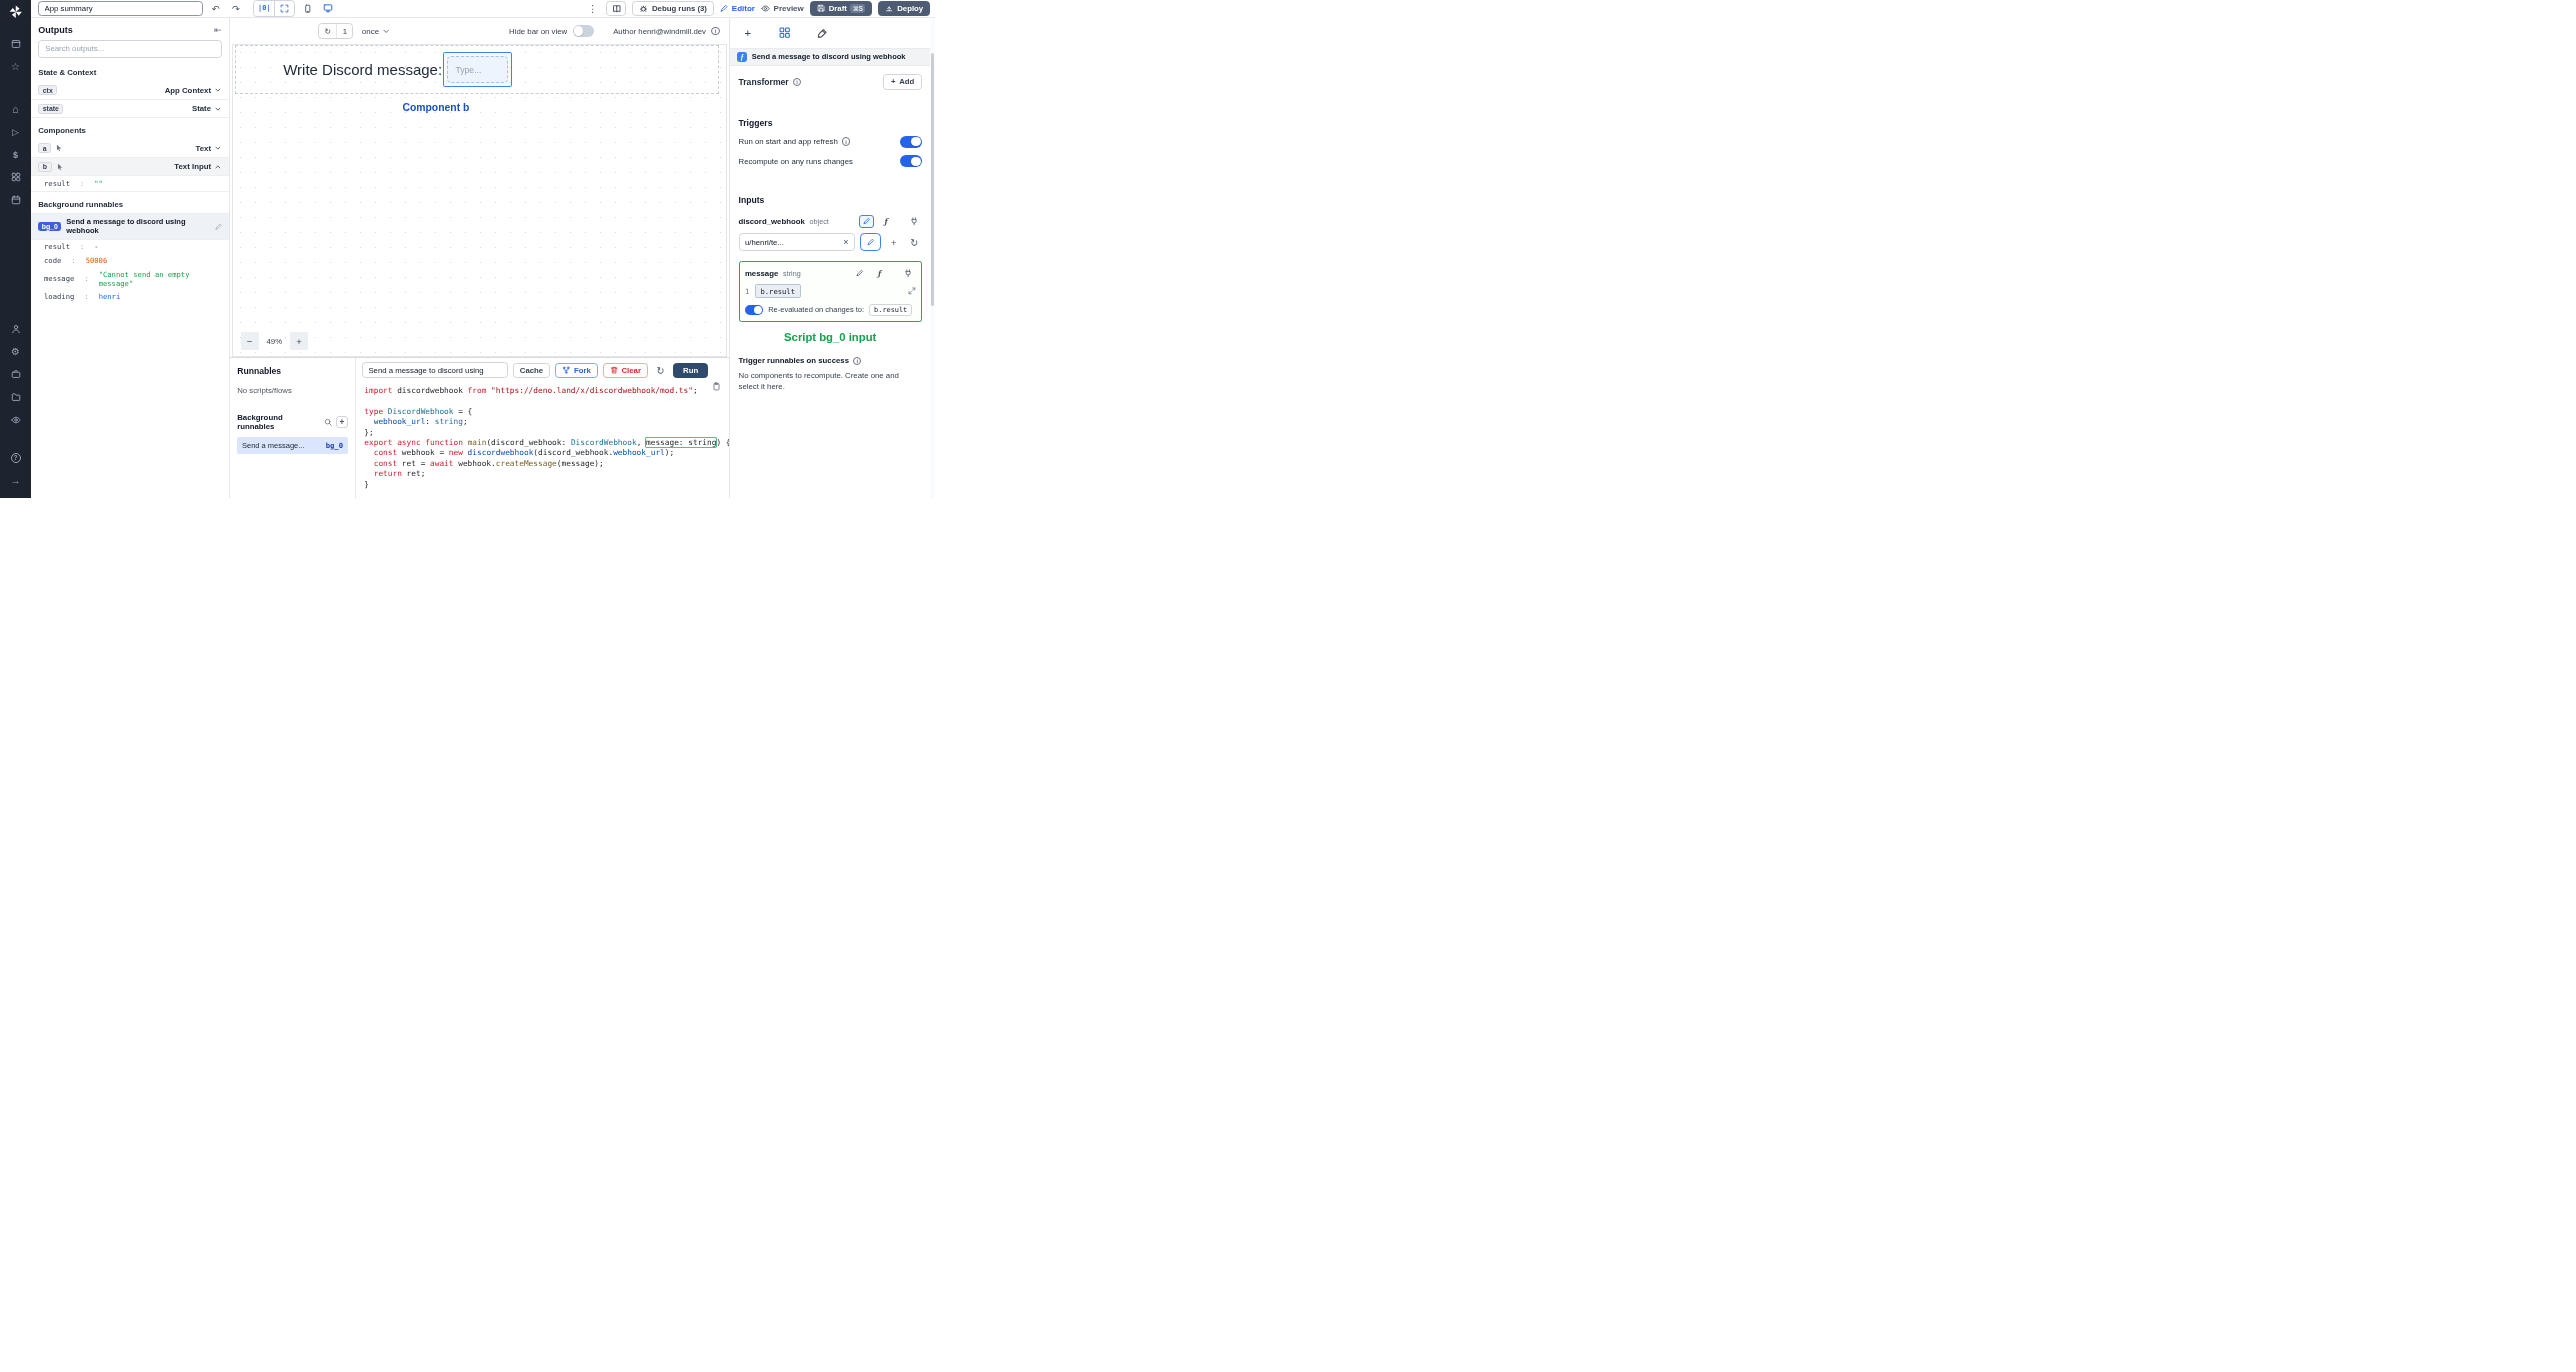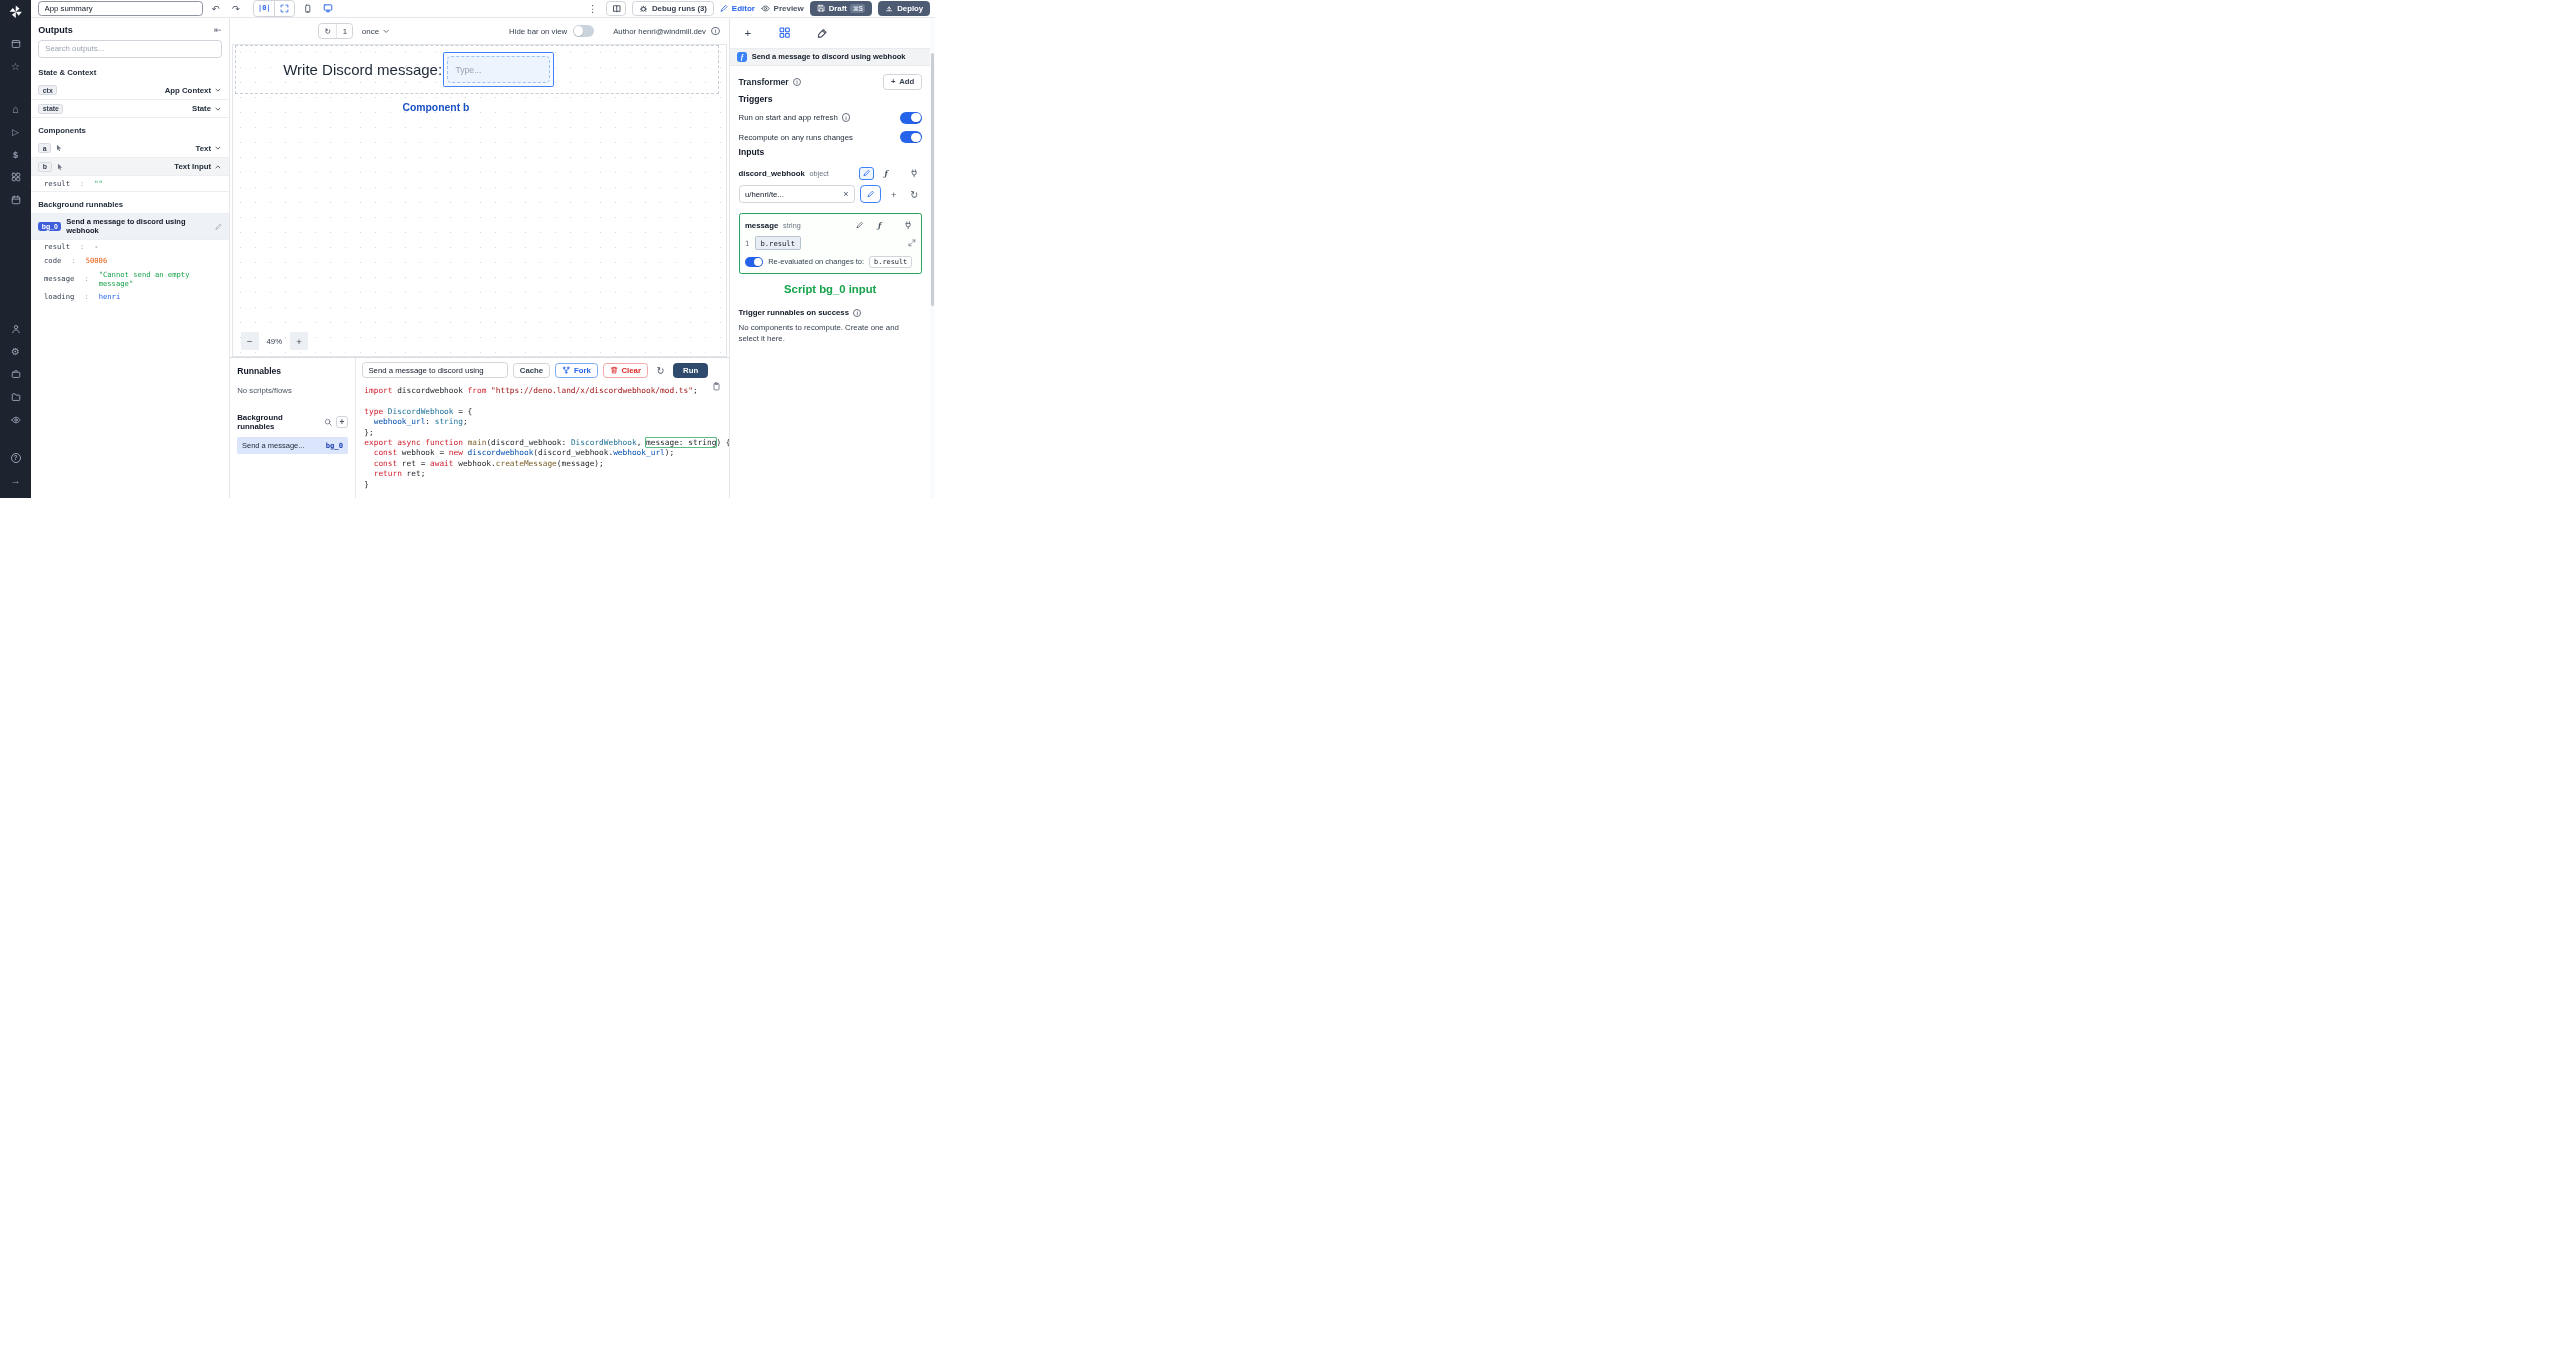--- a/index.html
+++ b/index.html
@@ -74,21 +74,21 @@
   .toggle.on{background:#2563eb}
   .toggle::after{content:"";position:absolute;top:1.2px;left:1.2px;width:9.5px;height:9.5px;background:#fff;border-radius:50%;box-shadow:0 0.6px 1.2px rgba(0,0,0,.25)}
   .toggle.on::after{left:10.7px}
   .toggle.sm{width:18.5px;height:10px}
   .toggle.sm::after{width:7.8px;height:7.8px}
   .toggle.sm.on::after{left:9.5px}
   .info{width:8.3px;height:8.3px;border:0.8px solid #6b7280;border-radius:50%;font-size:5.7px;display:inline-flex;align-items:center;justify-content:center;color:#6b7280;font-weight:700;flex:none}
   .canvas{flex:1;margin:0 2.4px;border:0.6px solid #e3e6ea;background-color:#fff;background-image:radial-gradient(#d4d8dd 0.6px,transparent 0.7px);background-size:15px 15px;position:relative;overflow:hidden}
   .grid-row{position:absolute;left:1.8px;right:7.2px;top:0.6px;height:49px;border:0.6px dashed #c7cdd6;display:flex;align-items:center;padding-left:47px}
   .comp-text{font-size:15px;color:#1f2937}
-  .comp-input-sel{margin-left:1.2px;width:111px;height:35px;border:1.2px solid #3d83f6;border-radius:1.8px;padding:3px;background:rgba(219,234,254,.25)}
+  .comp-input-sel{margin-left:1.2px;width:69px;height:35px;border:1.2px solid #3d83f6;border-radius:1.8px;padding:3px;background:rgba(219,234,254,.25)}
   .comp-input{height:100%;border:0.9px dashed #9cc3f8;border-radius:4.2px;background:#eef4fe;display:flex;align-items:center;padding:0 7.2px;color:#98a1ae;font-size:8.6px;cursor:text}
   .sel-label{position:absolute;top:57px;left:169px;color:#1b51c4;font-weight:700;font-size:10.4px}
   .zoombar{position:absolute;left:7.2px;bottom:6px;display:flex;align-items:center;gap:1.2px}
   .zoombtn{width:18px;height:18px;background:#eceff3;border:none;font-size:9.5px;color:#374151;cursor:pointer;display:flex;align-items:center;justify-content:center;font-family:inherit;border-radius:1.2px}
   .zoomval{width:29px;text-align:center;font-size:7.8px;color:#374151}
 
   
   .bottom{height:141px;border-top:0.6px solid #d8dce1;display:flex;flex:none}
   .runnables{width:126px;border-right:0.6px solid #e5e7eb;padding:8.3px 7.2px;flex:none}
   .run-title{font-size:8.6px;font-weight:700;color:#111827}
@@ -115,21 +115,21 @@
   .rp-tabs{height:30px;display:flex;align-items:center;padding-left:14.3px;gap:27.4px;color:#374151;flex:none}
   .rp-tab{cursor:pointer;font-size:11.3px;display:flex;align-items:center;justify-content:center}
   .rp-tab.active{color:#2563eb}
   .rp-header{background:#f1f3f5;border-top:0.6px solid #e9ebee;border-bottom:0.6px solid #e9ebee;display:flex;align-items:center;gap:4.8px;padding:3px 7.2px}
   .fn-chip{width:9.5px;height:9.5px;border-radius:2.4px;background:#3b82f6;color:#fff;font-size:6.6px;display:flex;align-items:center;justify-content:center;font-weight:700;flex:none}
   .rp-header .t{font-size:7.5px;font-weight:700;color:#111827}
   .rp-body{padding:8.3px 8.3px 0;flex:1;overflow:hidden}
   .trans-row{display:flex;align-items:center}
   .trans-row .lbl{font-size:8.6px;font-weight:600;color:#1f2937;display:flex;gap:4.2px;align-items:center}
   .add-btn{margin-left:auto;border:0.6px solid #d1d5db;border-radius:3.6px;height:16px;padding:0 6.6px;display:inline-flex;align-items:center;gap:3.6px;font-size:7.8px;font-weight:600;color:#374151;background:#fff;cursor:pointer;font-family:inherit}
-  .rp-sec-title{font-size:8.6px;font-weight:700;color:#111827;margin-top:4px}
+  .rp-sec-title{font-size:8.6px;font-weight:700;color:#111827;margin-top:28px}
   .trig-row{display:flex;align-items:center;margin-top:7.8px;font-size:7.8px;color:#1f2937;gap:4.2px}
   .trig-row .toggle{margin-left:auto}
   .inp-row{display:flex;align-items:center;margin-top:9.5px}
   .inp-name{font-size:7.8px;font-weight:700;color:#111827}
   .inp-type{font-size:7.2px;color:#6b7280;margin-left:4.8px}
   .mini-btns{margin-left:auto;display:flex;align-items:center;gap:4.2px}
   .mini-btn{width:15.5px;height:13px;border:0.6px solid transparent;border-radius:3px;display:flex;align-items:center;justify-content:center;color:#4b5563;background:none;cursor:pointer}
   .mini-btn.sel-blue{border-color:#3b82f6;color:#2563eb;background:#eff6ff}
   .mini-btn.gap{margin-left:8.3px}
   .fglyph{font-size:7.8px;font-weight:700;font-family:"DejaVu Serif",serif;font-style:italic}

